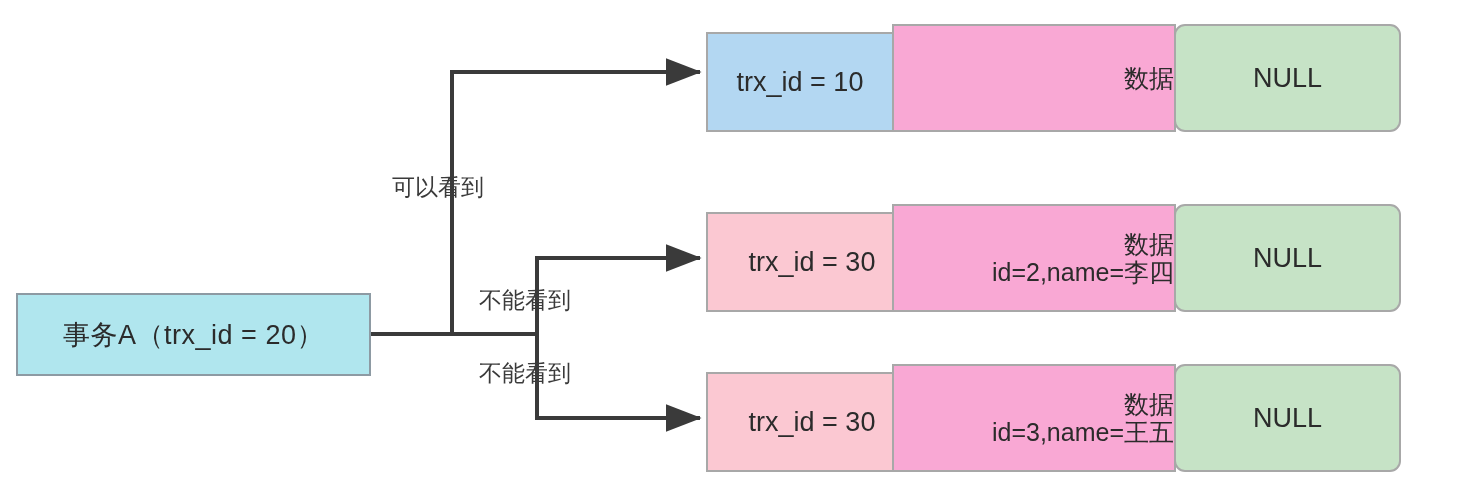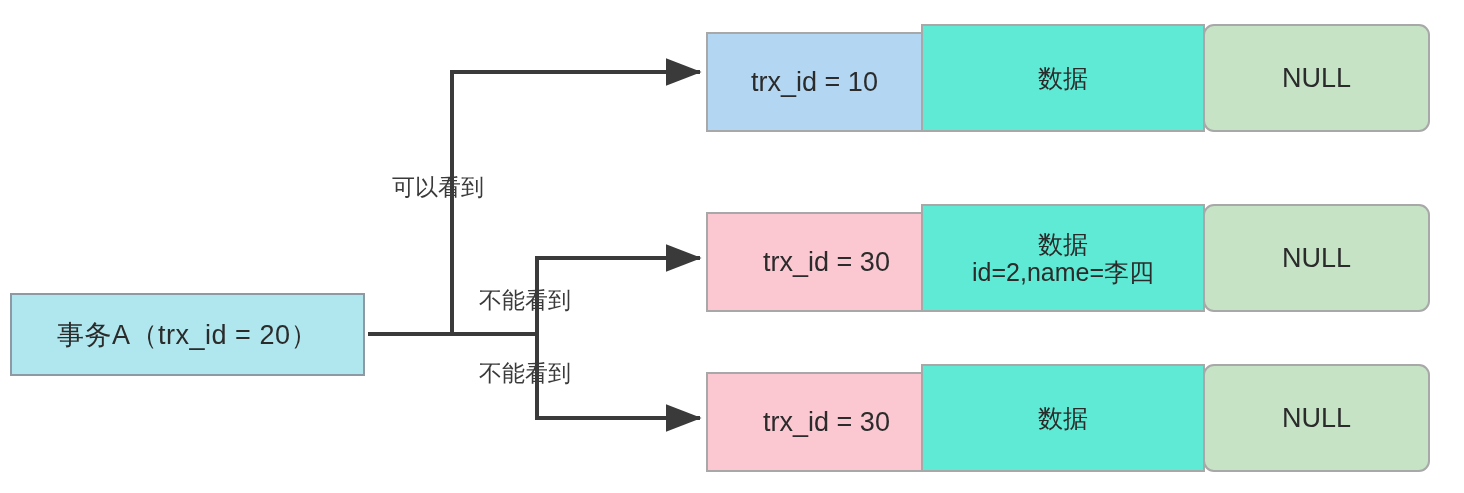--- a/index.html
+++ b/index.html
@@ -22,21 +22,21 @@
     left: 0;
     top: 0;
     width: 1464px;
     height: 493px;
     pointer-events: none;
   }
 
   
   .txn-box {
     position: absolute;
-    left: 10px;
+    left: 16px;
     top: 293px;
     width: 355px;
     height: 83px;
     box-sizing: border-box;
     border: 2px solid #8d9aa3;
     background: #b0e6ee;
     display: flex;
     align-items: center;
     justify-content: center;
     color: #2b2b2b;
@@ -65,40 +65,40 @@
     flex-direction: column;
     align-items: center;
     justify-content: center;
     color: #2b2b2b;
     white-space: nowrap;
     overflow: hidden;
   }
   .cell + .cell { margin-left: -2px; }
 
   .cell-trxid {
-    width: 217px;
+    width: 188px;
     font-size: 27px;
     margin-top: 8px;
   }
   .cell-data {
     width: 284px;
     font-size: 25px;
     line-height: 1.12;
   }
   .cell-null {
     width: 227px;
     font-size: 27px;
     border-radius: 11px;
   }
   .cell-data .data-line-1 { display: block; }
   .cell-data .data-line-2 { display: block; }
 
   .fill-blue   { background: #b3d7f2; }
   .fill-pink   { background: #fbc8d2; padding-left: 24px; }
-  .fill-orange { background: #5eead4; }
+  .fill-orange { background: #f9a8d4; align-items: flex-end; }
   .fill-green  { background: #c6e3c6; }
 
   
   .edge-label {
     position: absolute;
     color: #3a3a3a;
     font-size: 23px;
     white-space: nowrap;
     background: transparent;
   }
@@ -159,19 +159,20 @@
       <span>NULL</span>
     </div>
   </div>
 
   <div class="record-row row-3">
     <div class="cell cell-trxid fill-pink">
       <span>trx_id = 30</span>
     </div>
     <div class="cell cell-data fill-orange">
       <span class="data-line-1">数据</span>
+      <span class="data-line-2">id=3,name=王五</span>
     </div>
     <div class="cell cell-null fill-green">
       <span>NULL</span>
     </div>
   </div>
 
 </div>
 
 </body></html>

